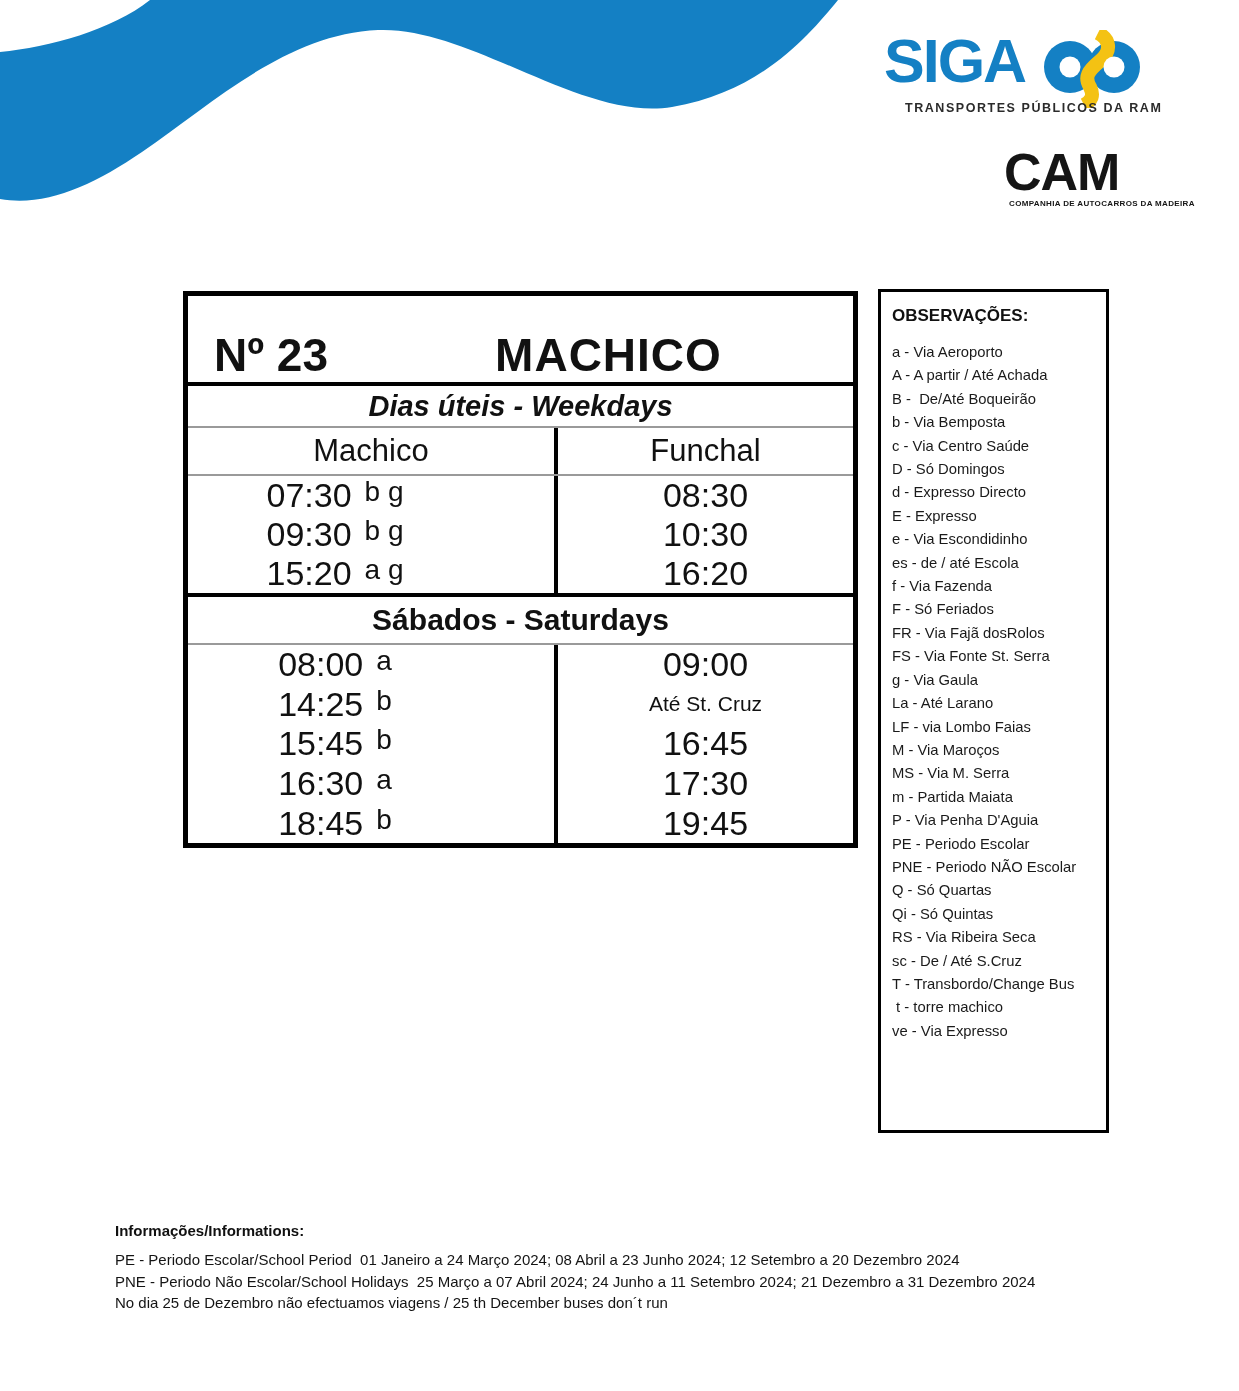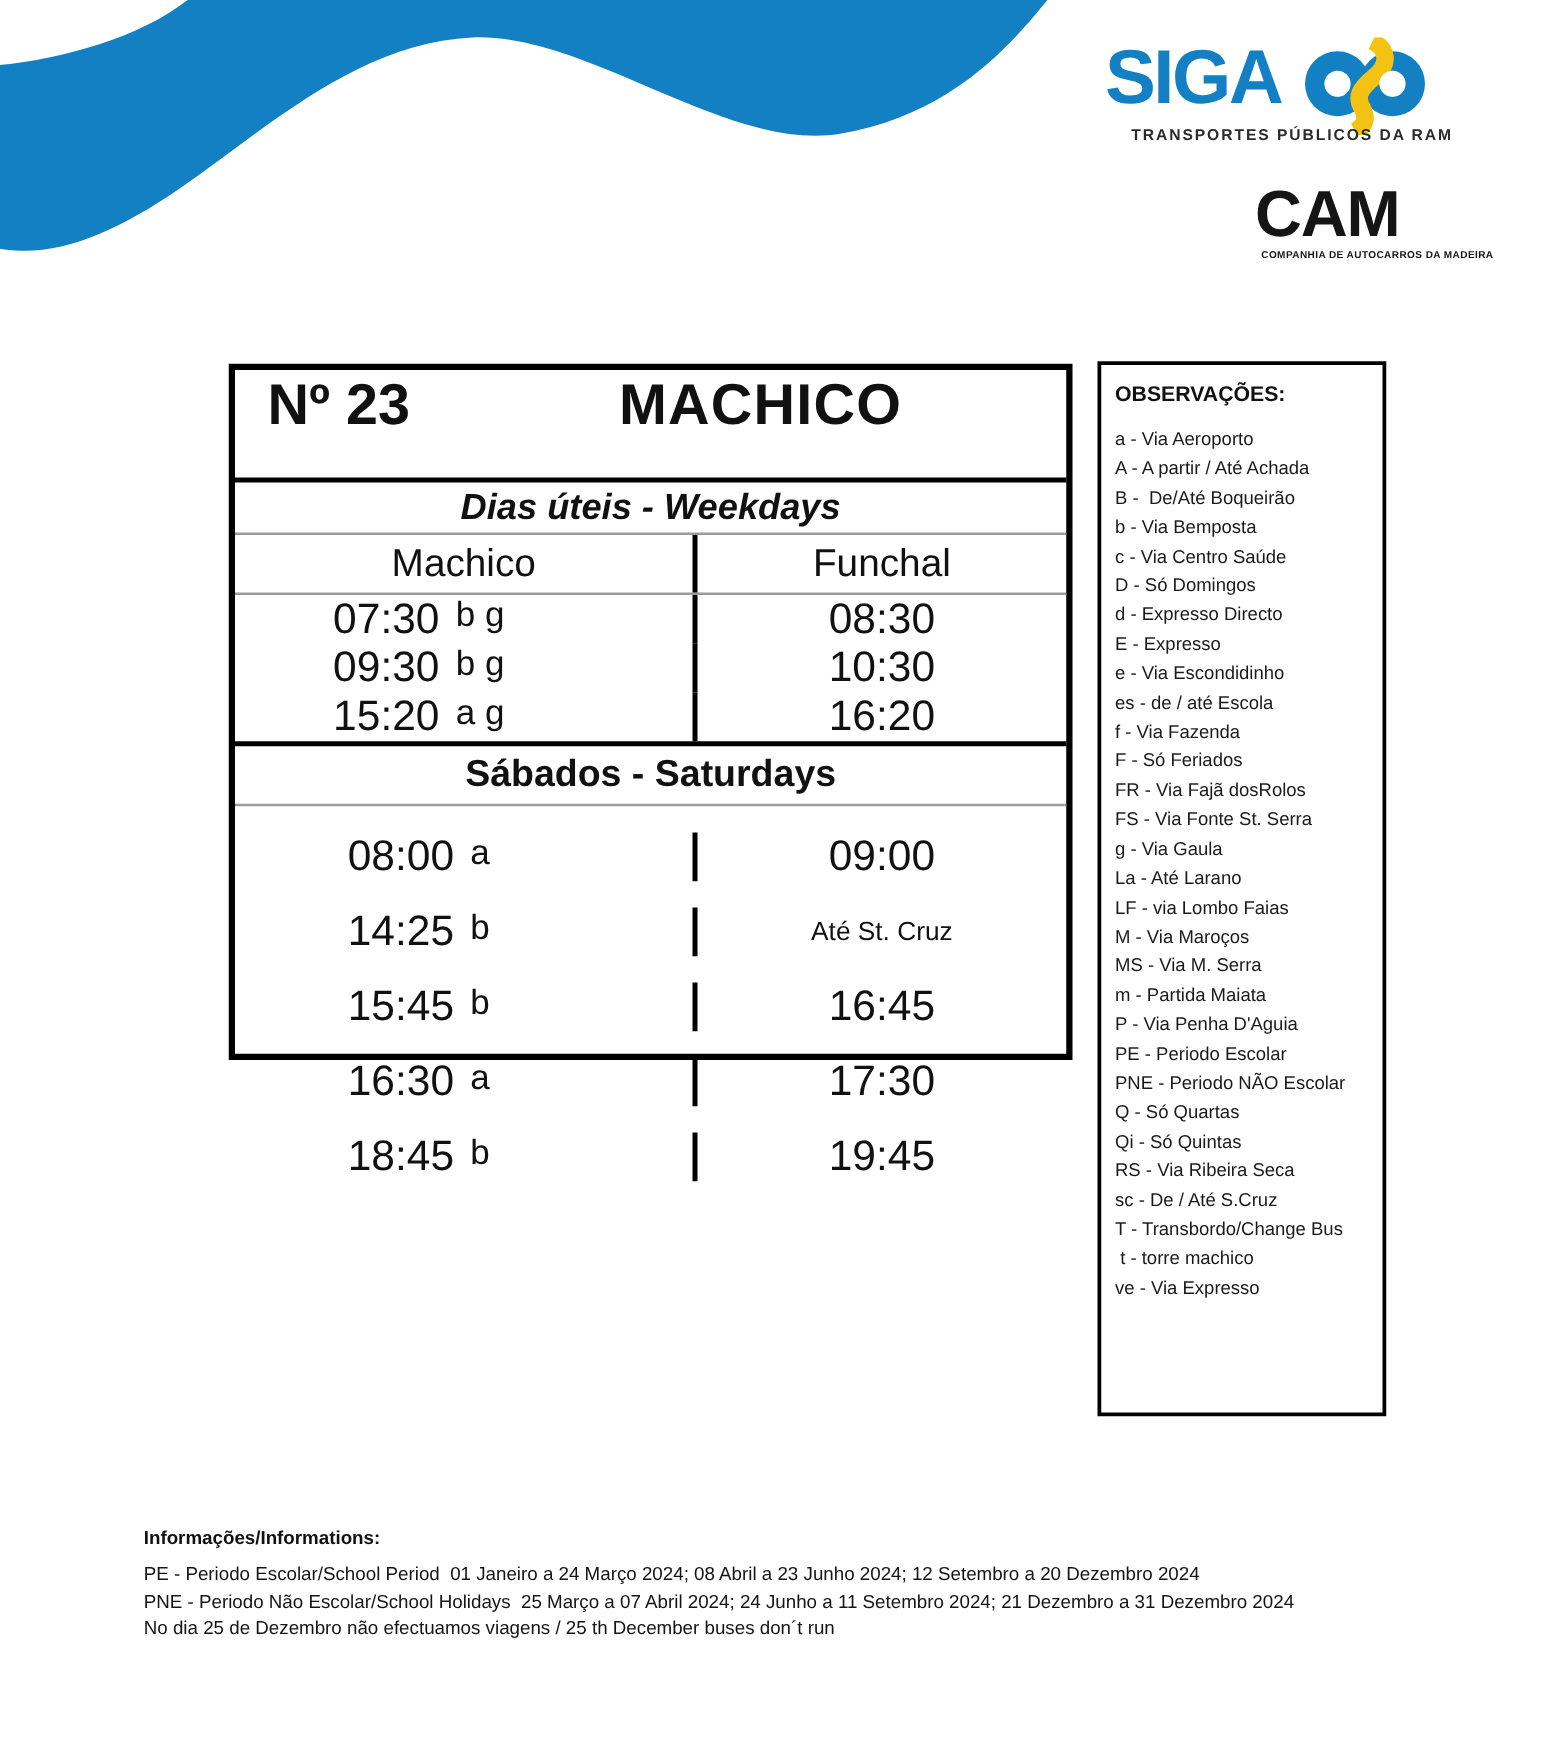--- a/index.html
+++ b/index.html
@@ -17,32 +17,32 @@
                 letter-spacing:1.55px;color:#2b2b2b;white-space:pre;}
   .cam-text{position:absolute;left:1004px;top:142px;font-size:52px;font-weight:bold;
             letter-spacing:-1px;color:#151515;}
   .cam-tagline{position:absolute;left:1009px;top:199px;font-size:8px;font-weight:bold;
                letter-spacing:0.35px;color:#151515;white-space:pre;}
 
   
   .ttable{position:absolute;left:183px;top:291px;width:675px;height:557px;
           border:5px solid #000;box-sizing:border-box;display:flex;flex-direction:column;
           background:#fff;}
-  .title-row{height:86px;flex:0 0 auto;border-bottom:4px solid #000;display:flex;align-items:flex-start;}
+  .title-row{height:86px;flex:0 0 auto;border-bottom:4px solid #000;display:flex;align-items:flex-end;}
   .route-no{width:150px;flex:0 0 auto;padding-left:26px;font-size:46px;font-weight:bold;white-space:pre;}
   .route-name-wrap{flex:1;text-align:center;font-size:46px;font-weight:bold;letter-spacing:1px;}
   .dias{height:40px;flex:0 0 auto;border-bottom:2px solid #9a9a9a;display:flex;align-items:center;
         justify-content:center;font-size:29px;font-weight:bold;font-style:italic;}
   .cols{height:46px;flex:0 0 auto;border-bottom:2px solid #9a9a9a;display:flex;}
   .cell{display:flex;align-items:center;justify-content:center;}
   .lcell{width:370px;flex:0 0 auto;border-right:4px solid #000;box-sizing:border-box;}
   .rcell{flex:1;}
   .cols .cell{font-size:31px;}
   .trow{height:39px;flex:0 0 auto;display:flex;}
-  .satrow{flex:1;display:flex;margin-top:21px;}
+  .satrow{flex:1;display:flex;}
   .sat-body{flex:1;display:flex;flex-direction:column;}
   .timegrp{display:flex;align-items:flex-start;gap:13px;transform:translateX(-36px);}
   .time{font-size:34px;}
   .note{font-size:28px;white-space:pre;}
   .arr{font-size:34px;}
   .arr.small{font-size:21px;}
   .sab{height:46px;flex:0 0 auto;border-top:4px solid #000;border-bottom:2px solid #9a9a9a;
        display:flex;align-items:center;justify-content:center;font-size:30px;font-weight:bold;}
 
   

